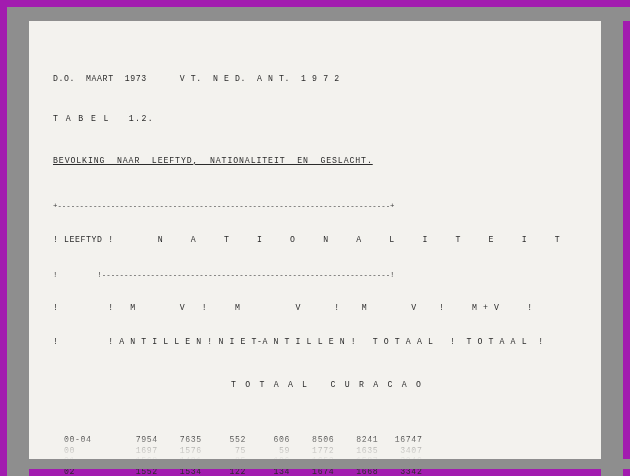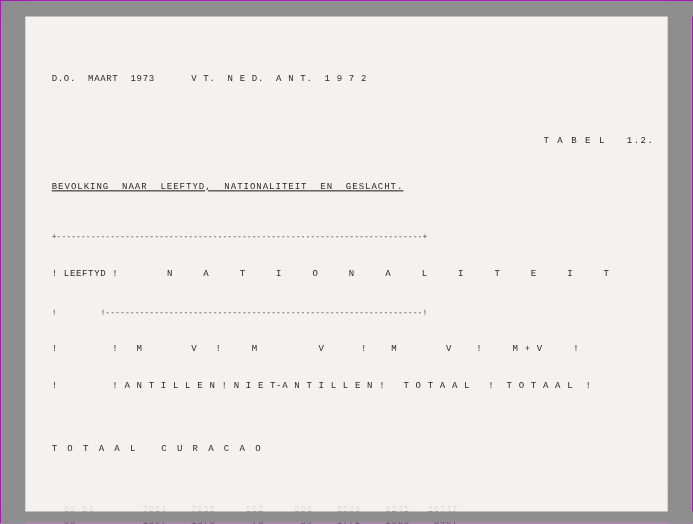--- a/index.html
+++ b/index.html
@@ -12,21 +12,21 @@
     height: 476px;
     overflow: hidden;
     font-family: "Liberation Mono", monospace;
   }
   #page {
     position: relative;
     width: 630px;
     height: 476px;
     box-sizing: border-box;
     background: #efeeea;
-    border: 1px solid #a21caf;
+    border: 7px solid #a21caf;
   }
   
   #paper {
     position: absolute;
     left: 22px;
     top: 14px;
     right: 22px;
     bottom: 10px;
     background: #f3f2ee;
   }
@@ -39,41 +39,41 @@
     font-family: "Liberation Mono", monospace;
     font-size: 8.2px;
     line-height: 10.6px;
     letter-spacing: 0.6px;
     white-space: pre;
   }
   .hdr-line {
     white-space: pre;
   }
   .title-line {
-    text-align: right;
+    text-align: left;
     letter-spacing: 1.4px;
-    margin-top: 24px;
+    margin-top: 8px;
   }
   .sub-line {
     margin-top: 10px;
     letter-spacing: 0.9px;
     text-decoration: underline;
   }
   .rule {
     margin-top: 3px;
     font-size: 7.4px;
     letter-spacing: 0px;
     color: #3a3a3a;
   }
   .colhdr {
     margin-top: 2px;
   }
   .grp-title {
-    margin-top: 14px;
     letter-spacing: 2.2px;
+    text-align: center;
   }
   .block {
     margin-top: 13px;
   }
   .row {
     white-space: pre;
   }
   .blackbar {
     position: absolute;
     left: 0;

